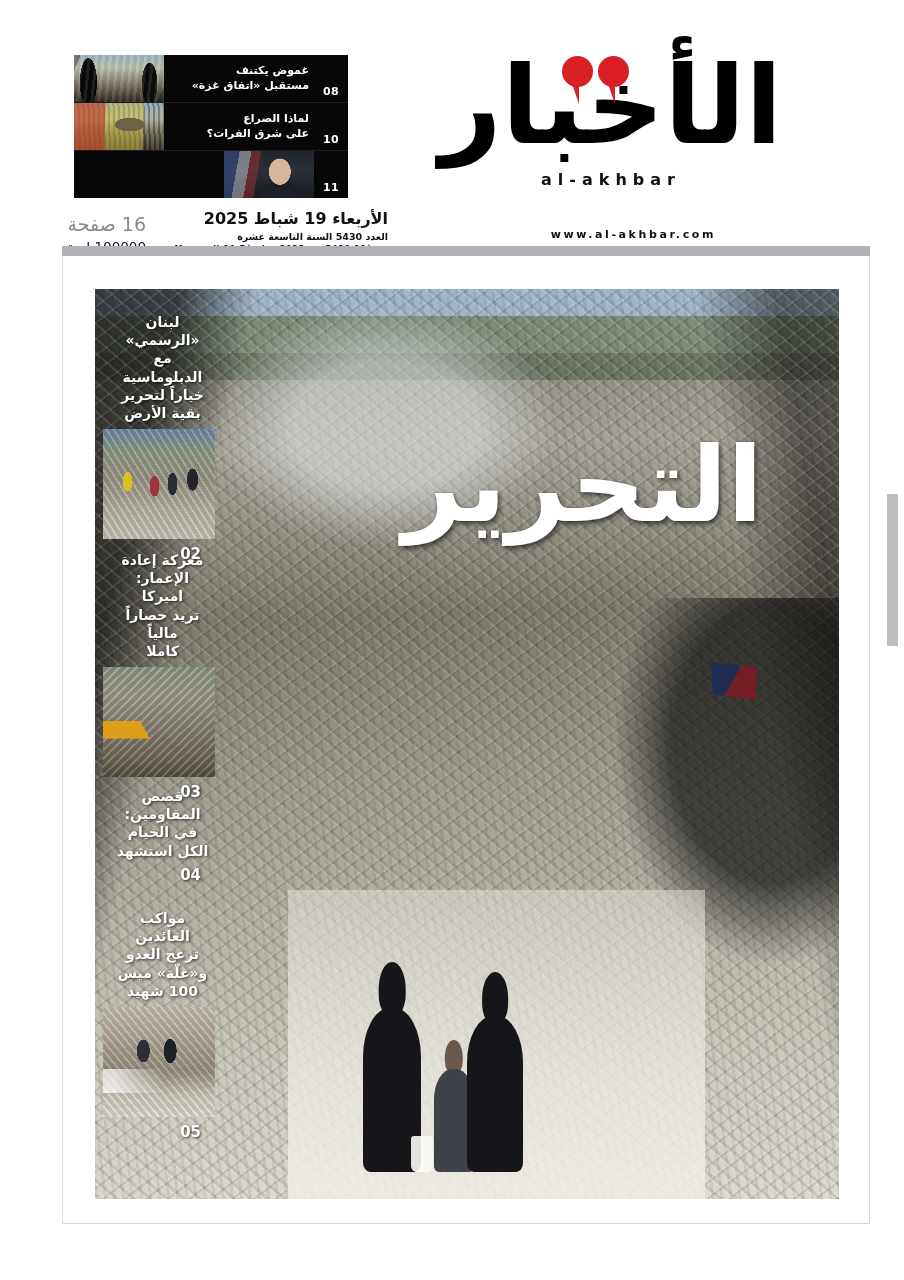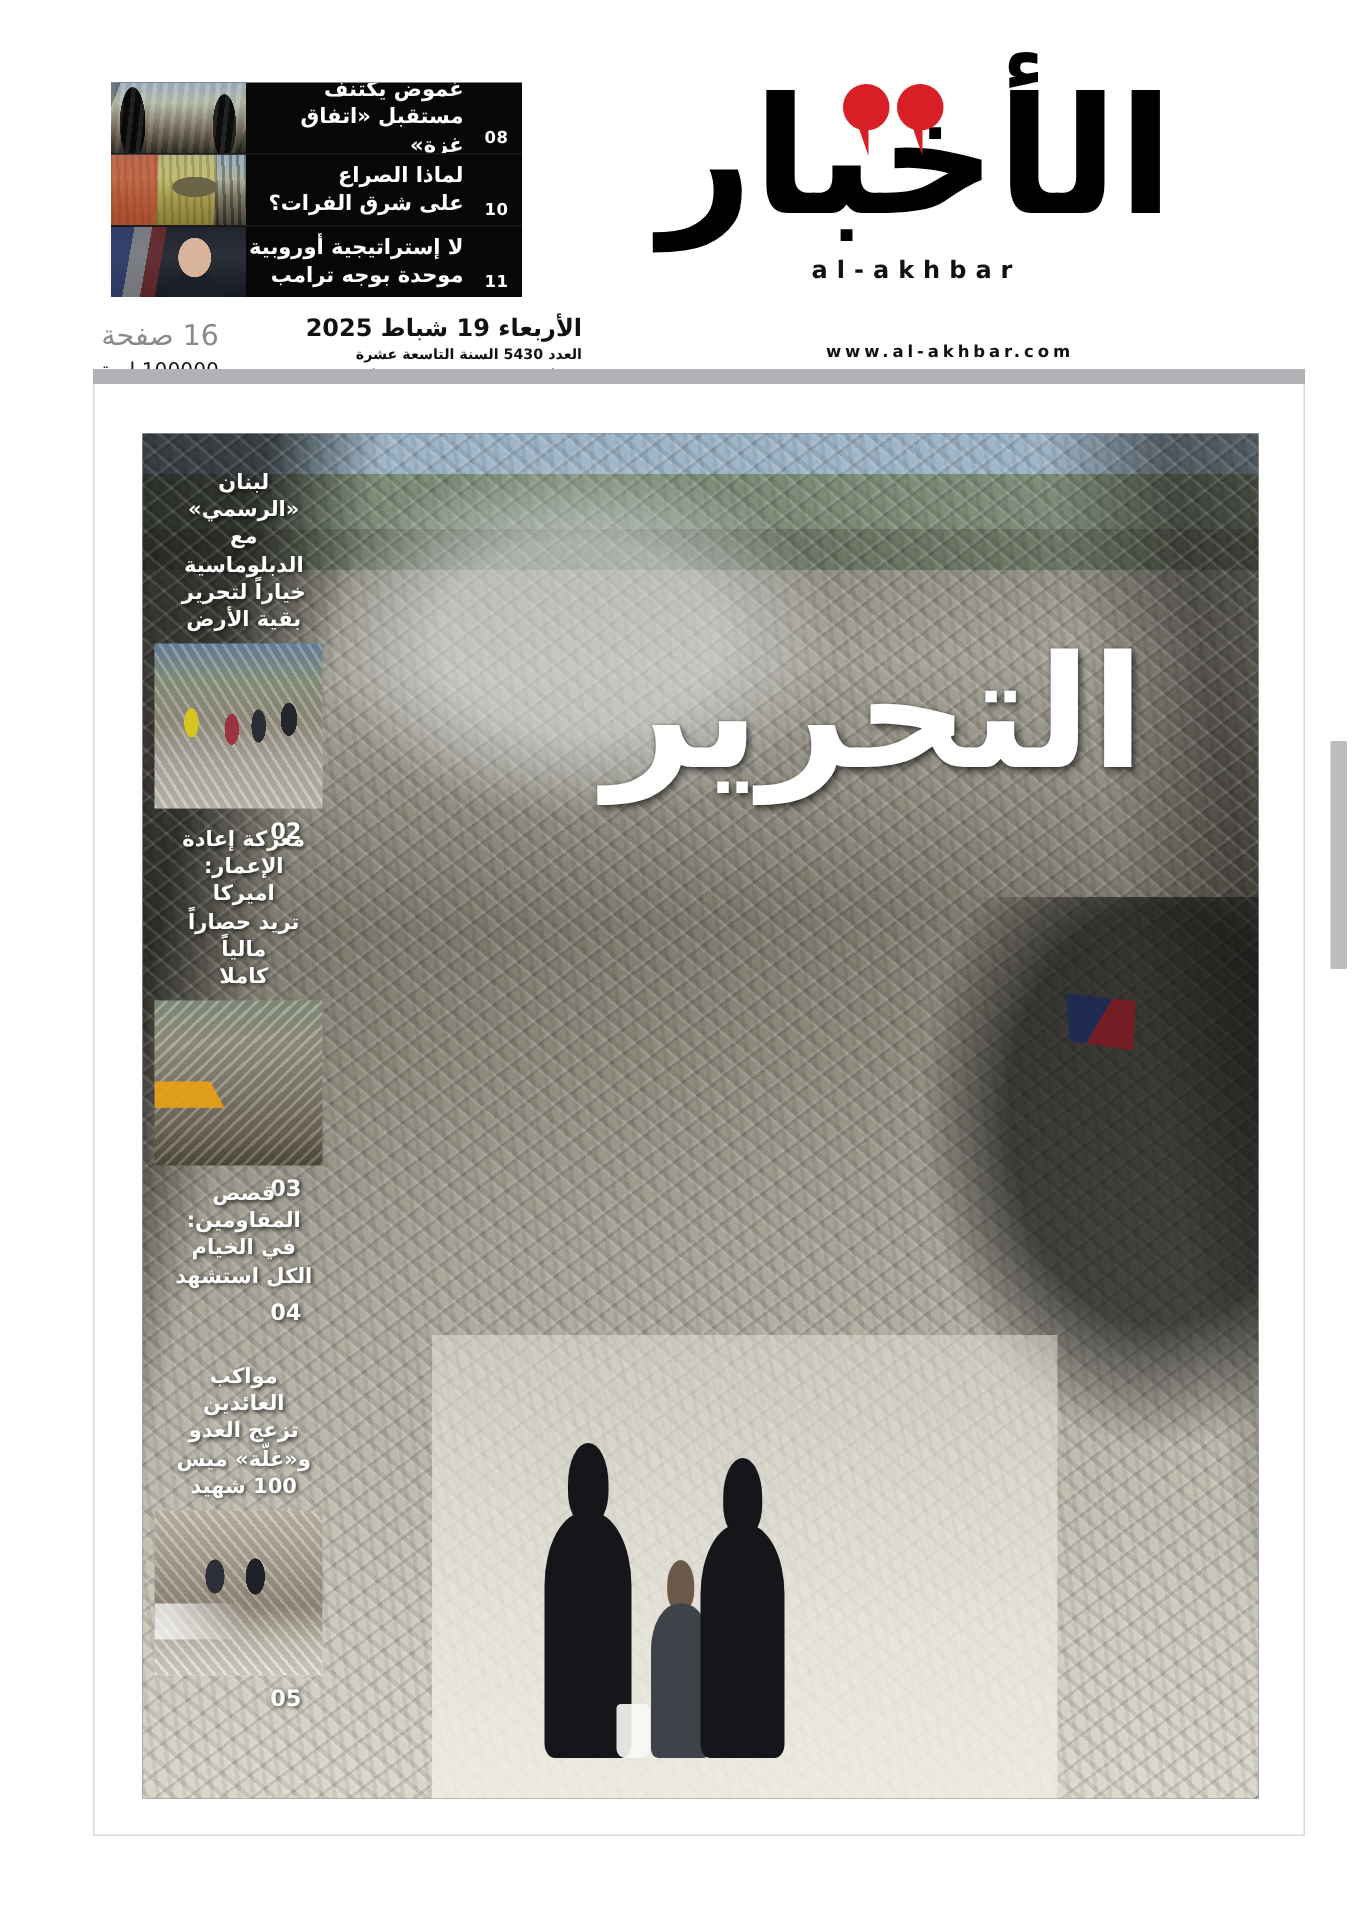--- a/index.html
+++ b/index.html
@@ -64,21 +64,21 @@
     padding-bottom: 4px;
     color: #ffffff;
     font-size: 11px;
     font-weight: bold;
     letter-spacing: .3px;
     direction: ltr;
   }
   .teaser-text {
     flex: 1 1 auto;
     color: #ffffff;
-    font-size: 14px;
+    font-size: 11px;
     line-height: 1.32;
     font-weight: bold;
     text-align: right;
     padding: 3px 5px 3px 2px;
     display: flex;
     flex-direction: column;
     justify-content: center;
   }
   .teaser-thumb {
     flex: 0 0 90px;
@@ -404,21 +404,21 @@
     width: 22px;
     height: 36px;
     background: rgba(248,248,246,.9);
     border-radius: 3px 3px 6px 6px;
   }
 
   
   .headline {
     position: absolute;
     right: 76px;
-    top: 138px;
+    top: 148px;
     text-align: center;
     z-index: 5;
   }
   .headline .hl-line {
     display: block;
     color: #ffffff;
     font-size: 104px;
     font-weight: bold;
     line-height: 0.94;
     letter-spacing: -1px;
@@ -543,22 +543,20 @@
 
       <div class="teaser-row">
         <div class="teaser-num">10</div>
         <div class="teaser-text" style="white-space:pre-line">لماذا الصراع
 على شرق الفرات؟</div>
         <div class="teaser-thumb thumb-euphrates"></div>
       </div>
 
       <div class="teaser-row">
         <div class="teaser-num">11</div>
-        <div class="teaser-text" style="white-space:pre-line">لا إستراتيجية أوروبية
-موحدة بوجه ترامب</div>
         <div class="teaser-thumb thumb-macron"></div>
       </div>
 
     </div>
 
     <div class="masthead">
       <div class="masthead-logo">الأخبار</div>
       <div class="masthead-quote">
         <i></i>
           <i></i>

